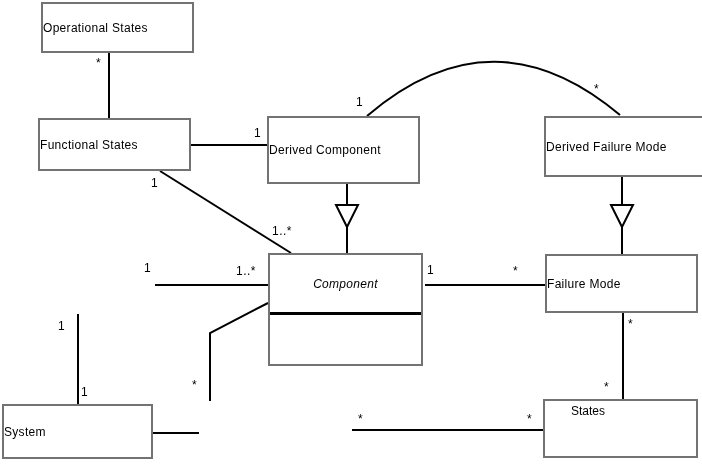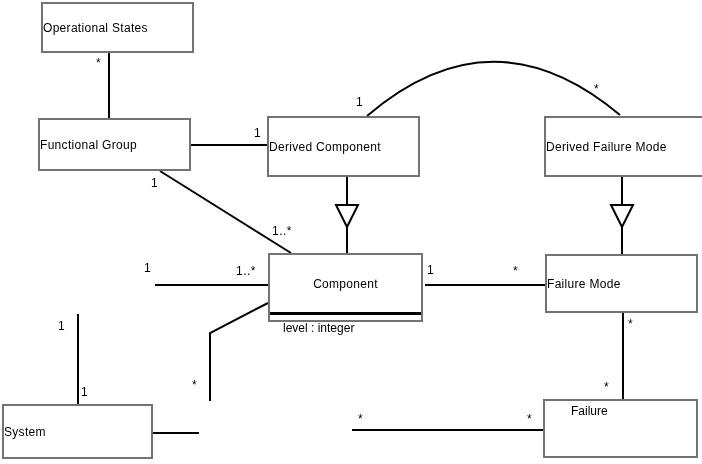--- a/index.html
+++ b/index.html
@@ -99,52 +99,49 @@
       <polygon points="611,205 633,205 622,227" fill="#ffffff"></polygon>
       <line x1="622" y1="227" x2="622" y2="254"></line>
     </g>
   </svg>
 
   <div class="cls" style="left:41px;  top:2px;   width:153px; height:51px;">
     <span class="cls-name">Operational States</span>
   </div>
 
   <div class="cls" style="left:38px;  top:118px; width:153px; height:53px;">
-    <span class="cls-name">Functional Group</span>
+    <span class="cls-name">Functional States</span>
   </div>
 
-  <div class="cls" style="left:267px; top:116px; width:153px; height:61px;">
+  <div class="cls" style="left:267px; top:116px; width:153px; height:68px;">
     <span class="cls-name">Derived Component</span>
   </div>
 
   <div class="cls" style="left:544px; top:116px; width:182px; height:61px;">
     <span class="cls-name">Derived Failure Mode</span>
   </div>
 
 
-  <div class="cls comp" style="left:268px; top:253px; width:155px; height:69px;">
+  <div class="cls comp" style="left:268px; top:253px; width:155px; height:113px;font-style:italic;">
     <div class="comp-name">
       <span class="cls-name">Component</span>
-    </div>
-    <div class="comp-attr">
-      <span>level : integer</span>
     </div>
   </div>
 
   <div class="cls" style="left:2px;   top:404px; width:151px; height:55px;">
     <span class="cls-name">System</span>
   </div>
 
   <div class="cls" style="left:545px; top:254px; width:153px; height:59px;">
     <span class="cls-name">Failure Mode</span>
   </div>
 
 
   <div class="cls twoline" style="left:543px; top:399px; width:155px; height:59px;">
-    <div>Failure</div>
+    <div>States</div>
   </div>
 
   <span class="mult" style="left:96px;  top:56px;">*</span>
   <span class="mult" style="left:254px; top:126px;">1</span>
   <span class="mult" style="left:356px; top:95px;">1</span>
   <span class="mult" style="left:594px; top:82px;">*</span>
   <span class="mult" style="left:151px; top:176px;">1</span>
   <span class="mult" style="left:272px; top:224px;">1..*</span>
   <span class="mult" style="left:144px; top:261px;">1</span>
   <span class="mult" style="left:236px; top:264px;">1..*</span>

